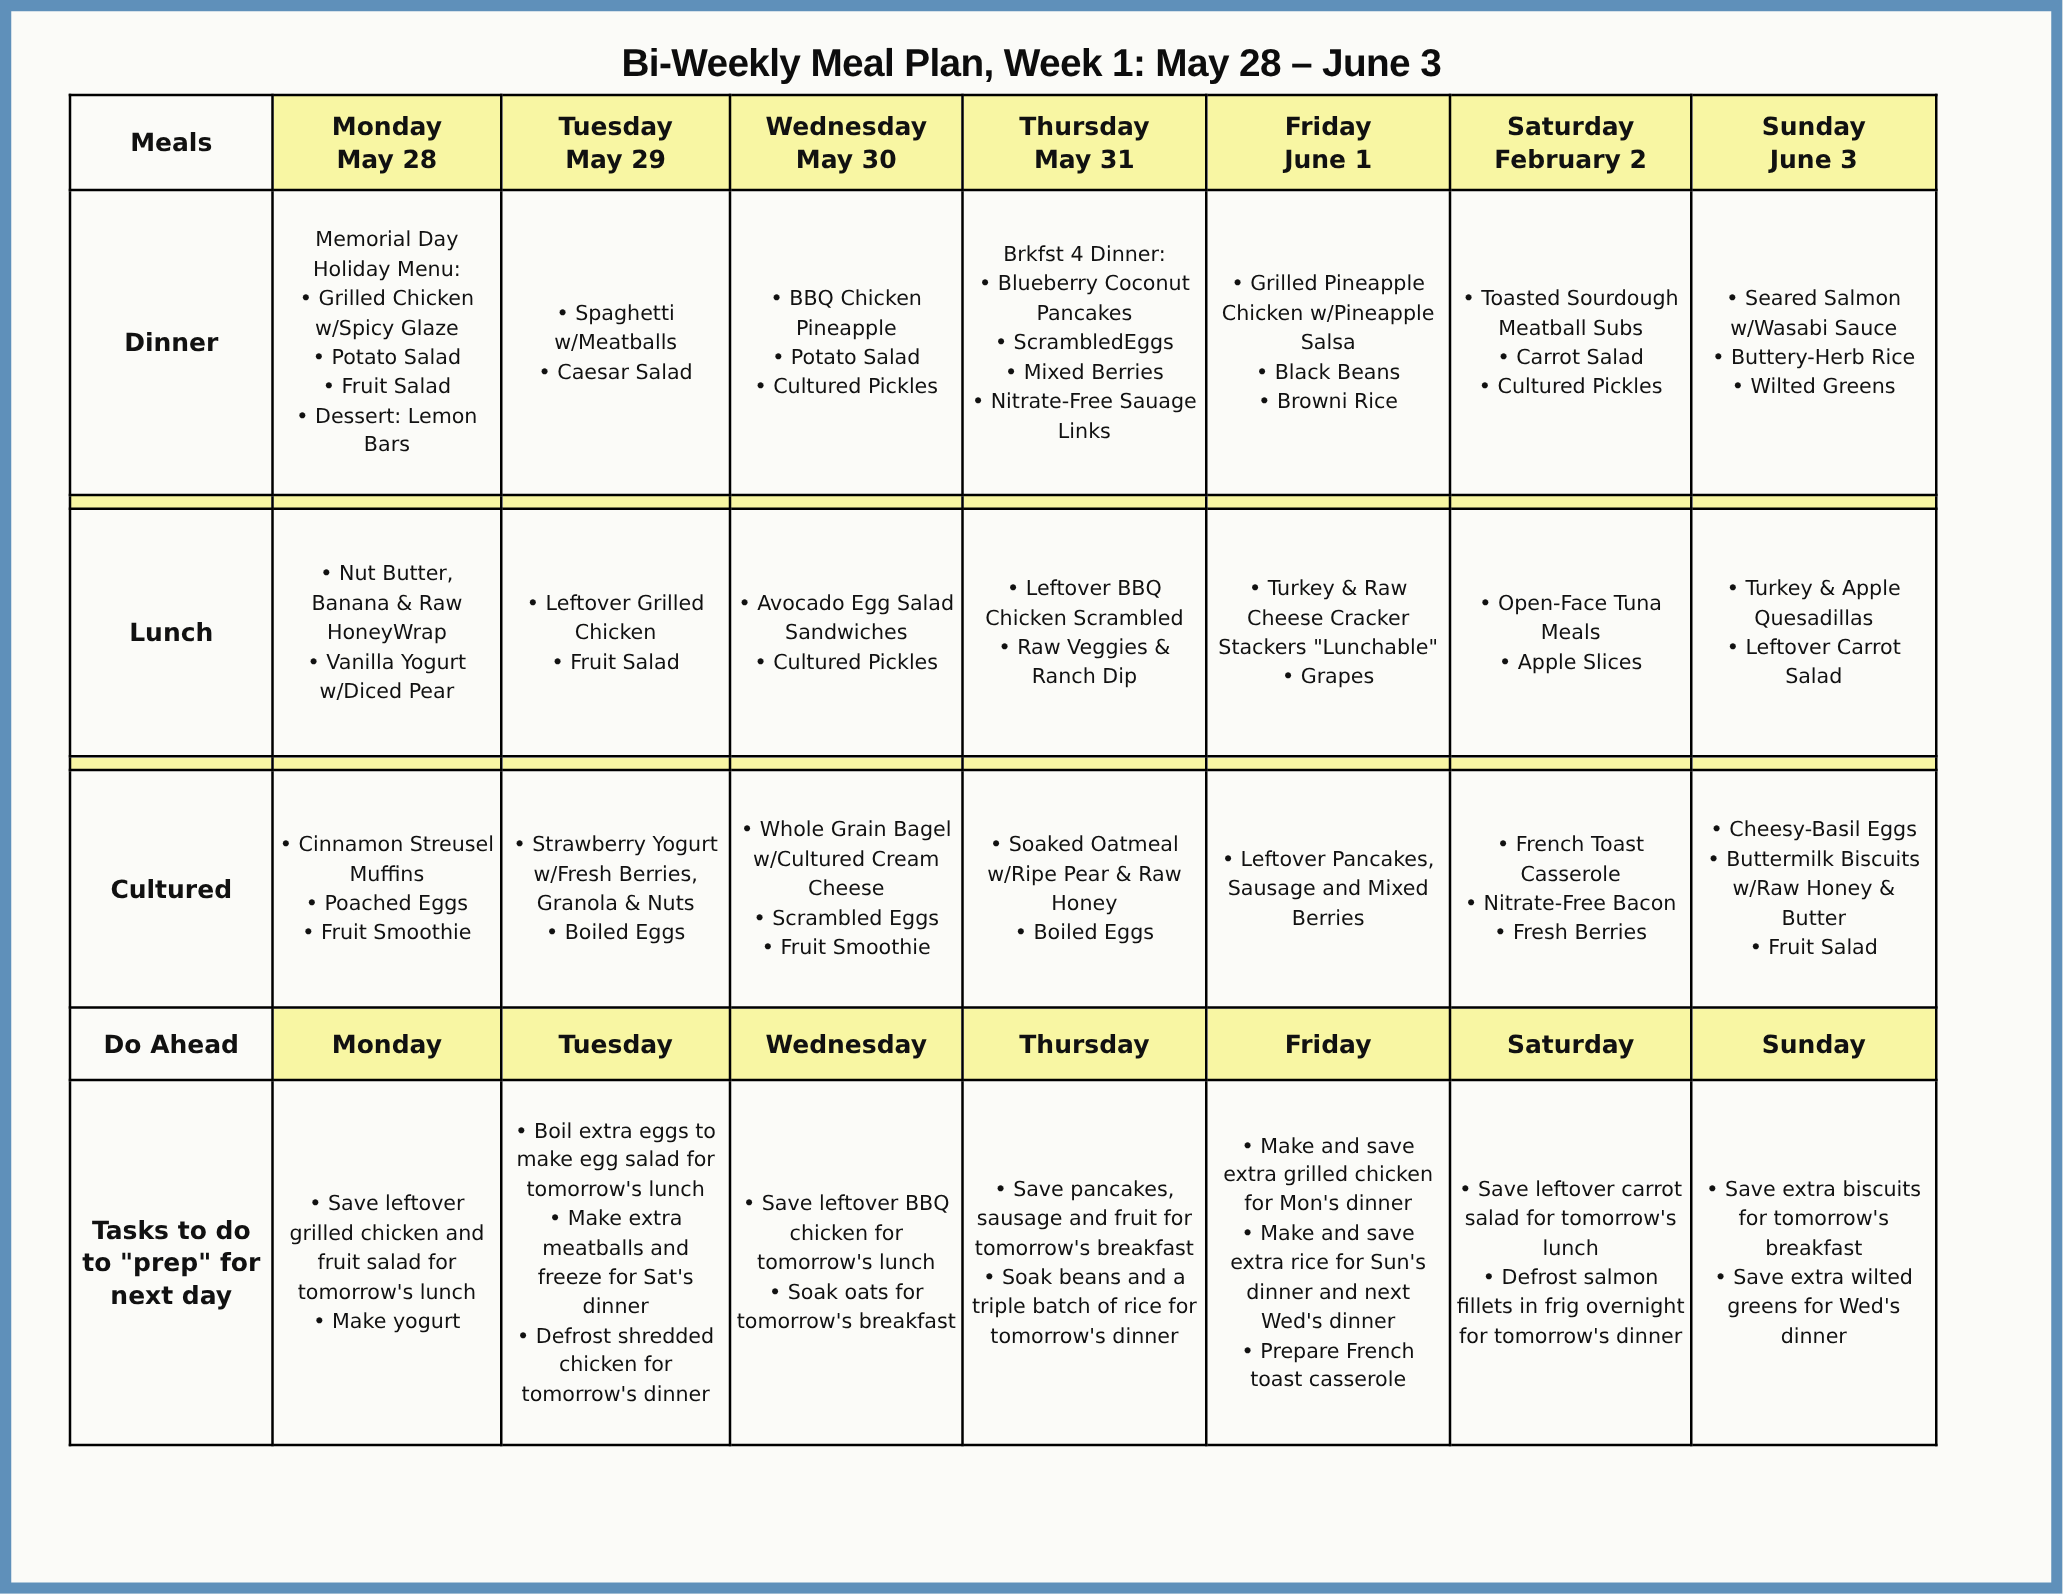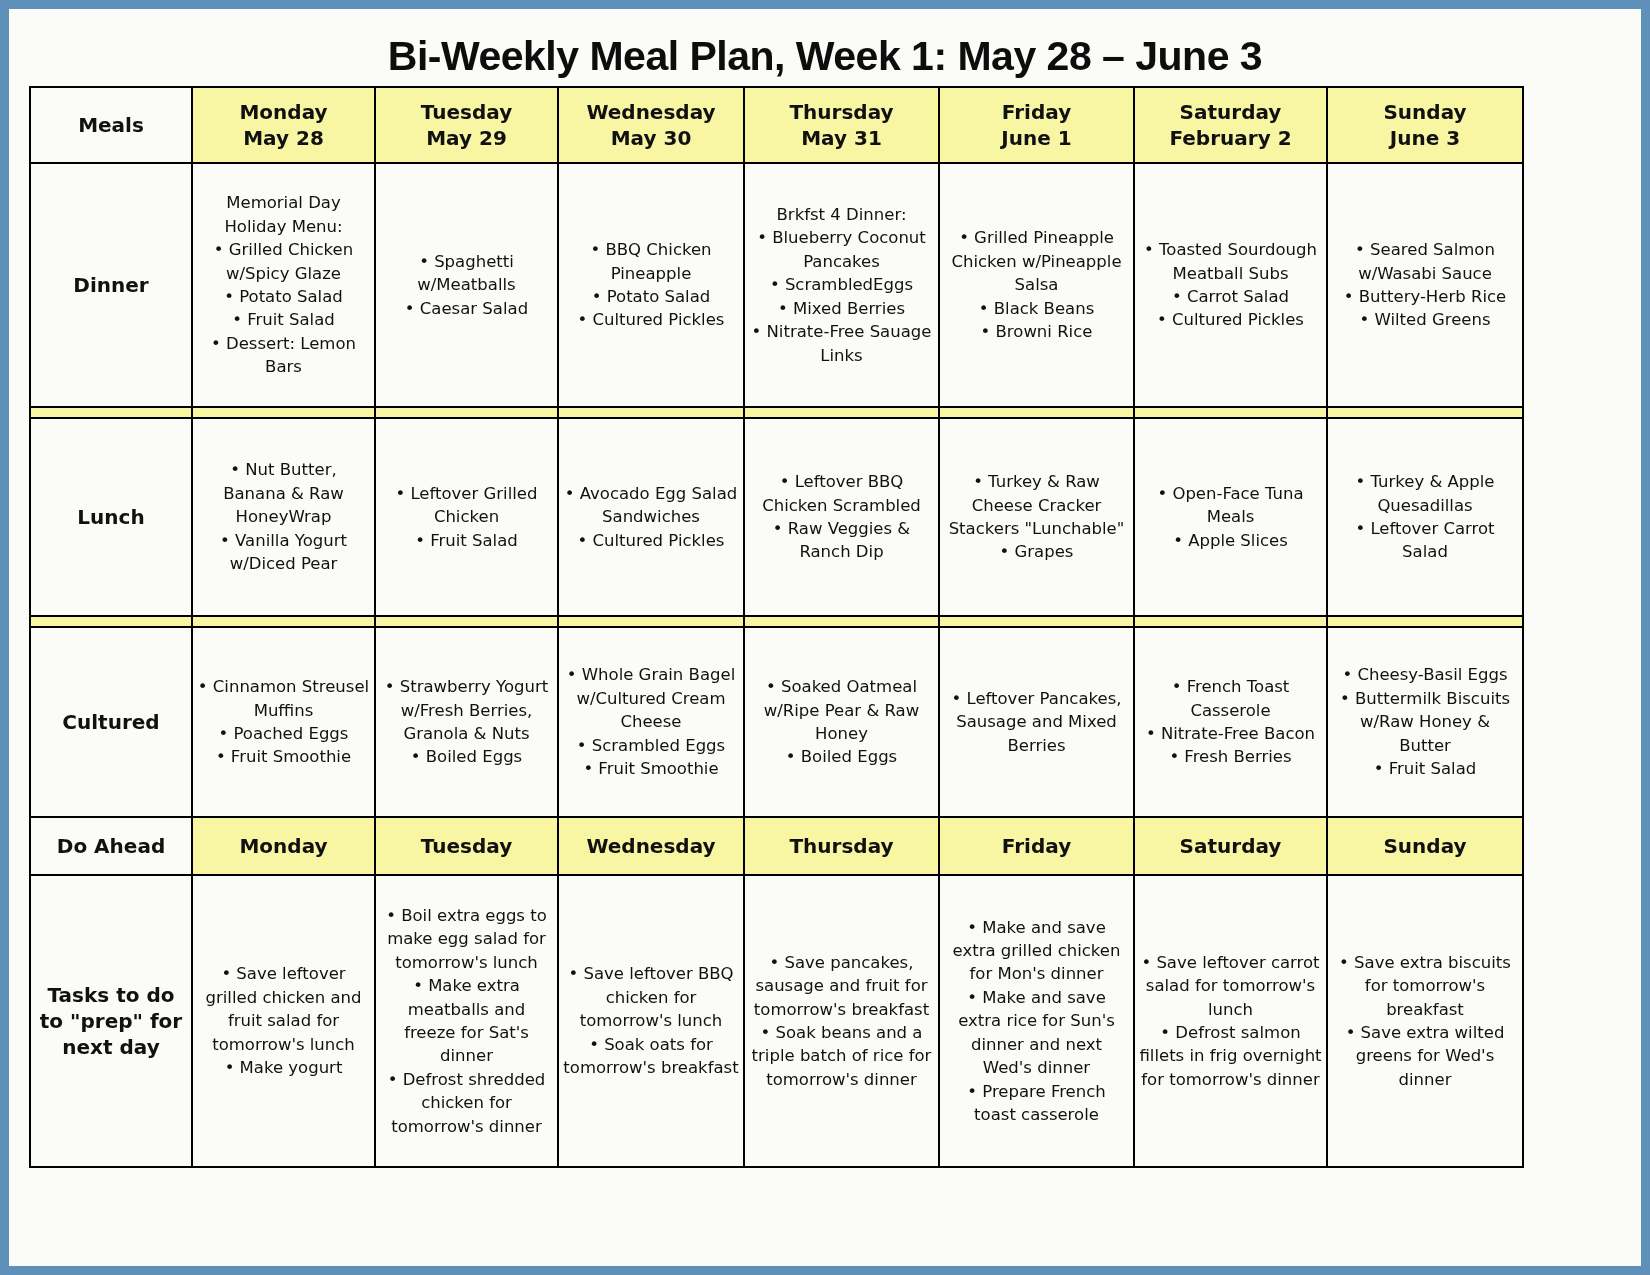--- a/index.html
+++ b/index.html
@@ -10,30 +10,30 @@
     border:9px solid #5f90ba;
     background:#fbfbf8;
     font-family:"DejaVu Sans", sans-serif;
     color:#111;
     overflow:hidden;
   }
   .title{
     margin:24px 0 6px 0;
     text-align:center;
     font-family:"Liberation Sans", sans-serif;
-    font-size:41px;
+    font-size:31px;
     font-weight:bold;
     letter-spacing:-0.5px;
     color:#0d0d0d;
   }
   table.plan{
     table-layout:fixed;
     border-collapse:collapse;
     width:1453px;
-    margin-left:20px;
+    margin-left:46px;
   }
   table.plan th, table.plan td{
     border:2px solid #000;
     padding:2px 4px;
     vertical-align:middle;
     text-align:center;
     overflow:hidden;
   }
   tr.r-header{height:76px;}
   tr.r-dinner{height:244px;}

